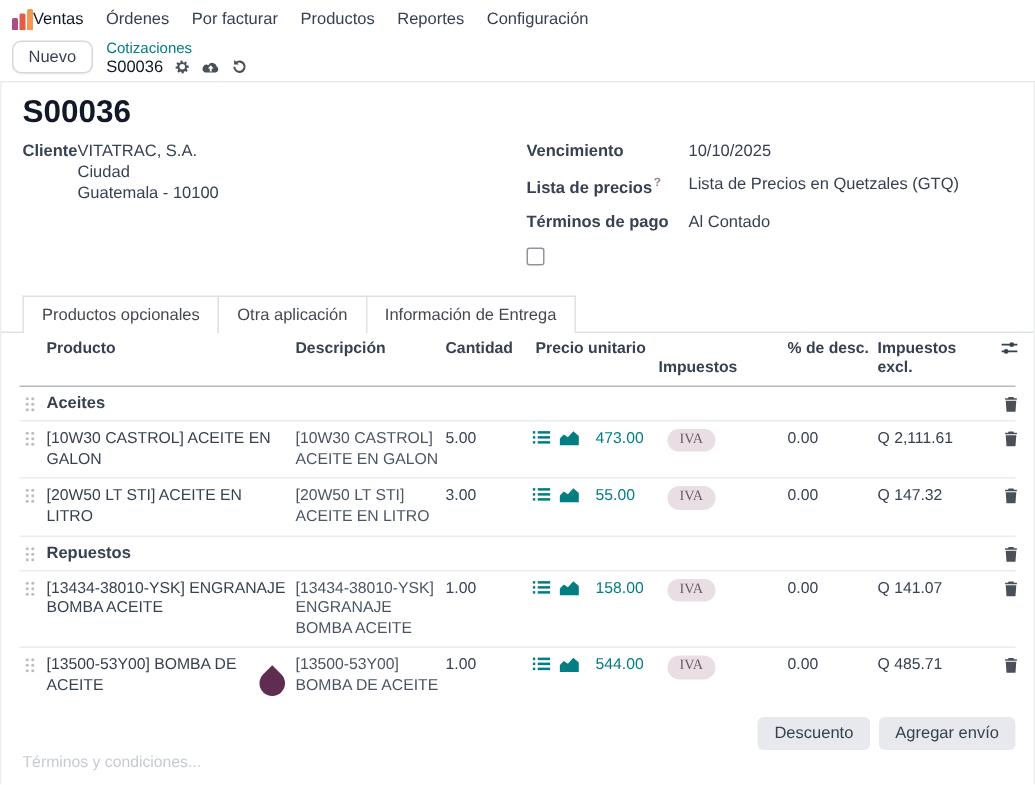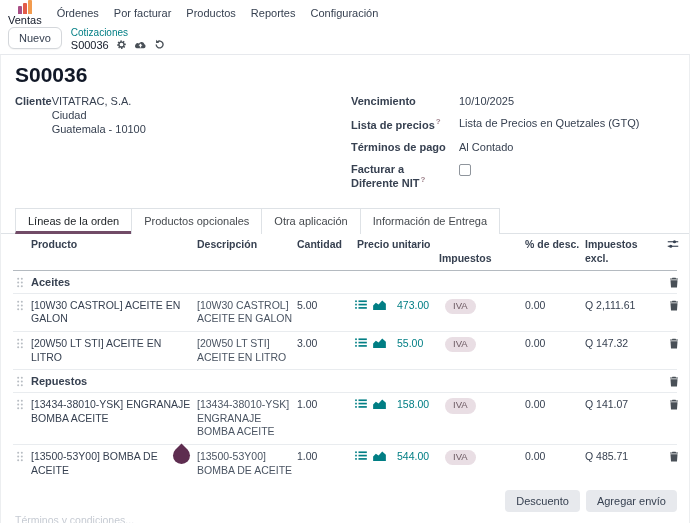--- a/index.html
+++ b/index.html
@@ -1,21 +1,21 @@
 <!DOCTYPE html>
 <html><head>
 <meta charset="utf-8">
 <style>
   * { margin:0; padding:0; box-sizing:border-box; }
   html,body { width:690px; height:523px; overflow:hidden; background:#fff;
     font-family:"Liberation Sans", sans-serif; color:#374151; font-size:11px; }
 
   
   .menubar { height:25px; display:flex; align-items:center; gap:15px; padding:0 8px; background:#fff; }
-  .brand { display:flex; align-items:center; gap:0; cursor:pointer;flex-direction:column; }
+  .brand { display:flex; align-items:center; gap:0; cursor:pointer; }
   .logo { display:flex; align-items:flex-end; gap:1px; height:14px; }
   .logo span { width:4px; display:block; border-radius:1px 1px 0 0; }
   .logo .b1 { height:8px; background:#a94f86; }
   .logo .b2 { height:11px; background:#e25c49; }
   .logo .b3 { height:14px; background:#f29b4e; }
   .menu-item { color:#374151; cursor:pointer; }
   .app-name { color:#111827; }
 
   
   .control-panel { height:29px; display:flex; align-items:flex-start; gap:9px; padding:2px 8px 4px; }
@@ -60,21 +60,21 @@
   .num { }
   .handle { color:#b8bdc3; cursor:grab; padding:6px 0 0 3px; }
   .section-row { background:#fff; }
   .section-name { grid-column:2 / 10; font-weight:700; padding:5px 2px; cursor:text; }
   .prod { color:#374151; cursor:text; }
   .desc { color:#4b5563; cursor:text; }
   .qty { color:#374151; cursor:text; }
   .rowicons { display:flex; gap:6px; padding:6px 0 0 6px; color:#017e84; }
   .rowicons span { cursor:pointer; display:inline-flex; }
   .price { color:#017e84; cursor:text; }
-  .taxcell { padding-left:6px; }
+  .taxcell { padding-left:6px;font-family:Liberation Serif, serif; }
   .tag { display:inline-block; background:#e9dee4; color:#6d5b63; border-radius:10px;
     padding:1px 8px 2px; font-size:9.5px; cursor:pointer; }
   .subtotal { color:#374151; }
   .trash { color:#495057; cursor:pointer; padding:6px 2px 0 6px; display:flex; justify-content:flex-end; }
   .thead .opt-cols { padding:4px 2px 0 6px; color:#374151; cursor:pointer; display:flex; justify-content:flex-end; }
 
   
   .linkrow { display:flex; gap:26px; padding:8px 14px 9px 28px; border-bottom:1px solid #dee2e6;
     color:#017e84; font-size:11px; }
   .linkrow a { color:#017e84; text-decoration:none; cursor:pointer; display:inline-flex; align-items:center; gap:4px; }
@@ -158,28 +158,26 @@
       </div>
       <div class="frow">
         <span class="flabel"><span>Lista de precios</span><sup class="help">?</sup></span>
         <span class="fvalue">Lista de Precios en Quetzales (GTQ)</span>
       </div>
       <div class="frow">
         <span class="flabel">Términos de pago</span>
         <span class="fvalue">Al Contado</span>
       </div>
       <div class="frow">
-        <span class="flabel"><span>Facturar a Diferente NIT</span><sup class="help">?</sup></span>
         <span class="checkbox"></span>
       </div>
     </div>
   </div>
 
   <div class="tabs">
-    <div class="tab active">Líneas de la orden</div>
     <div class="tab">Productos opcionales</div>
     <div class="tab">Otra aplicación</div>
     <div class="tab">Información de Entrega</div>
   </div>
 
   <div class="otable">
     <div class="trow thead">
       <div class="tcell"></div>
       <div class="tcell">Producto</div>
       <div class="tcell">Descripción</div>

